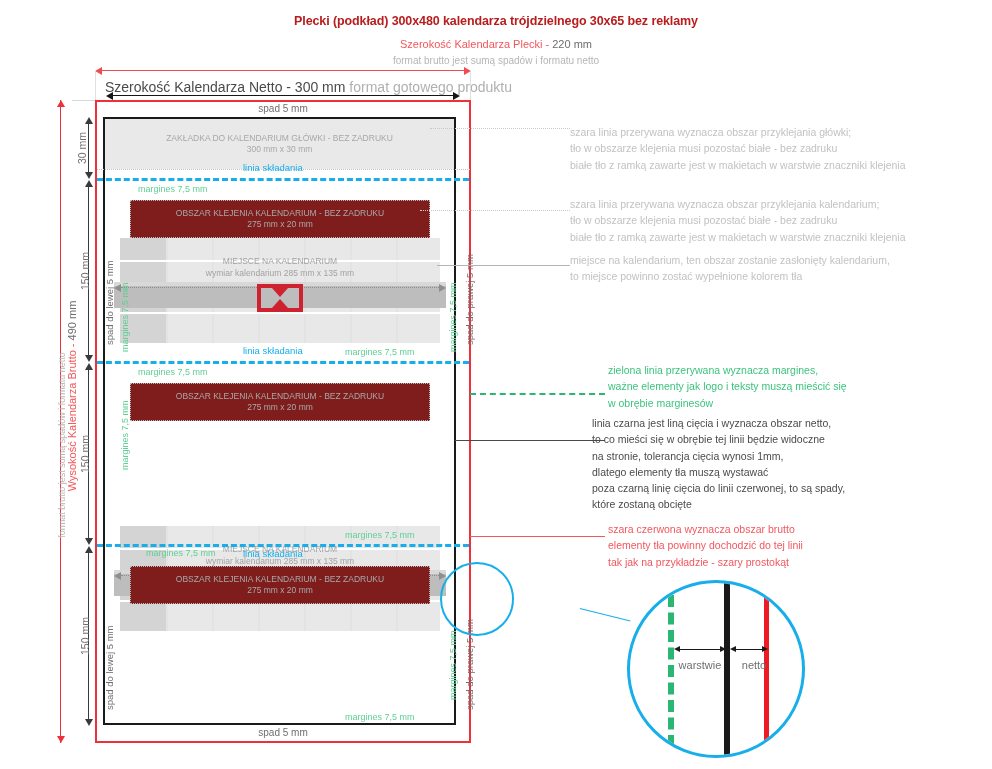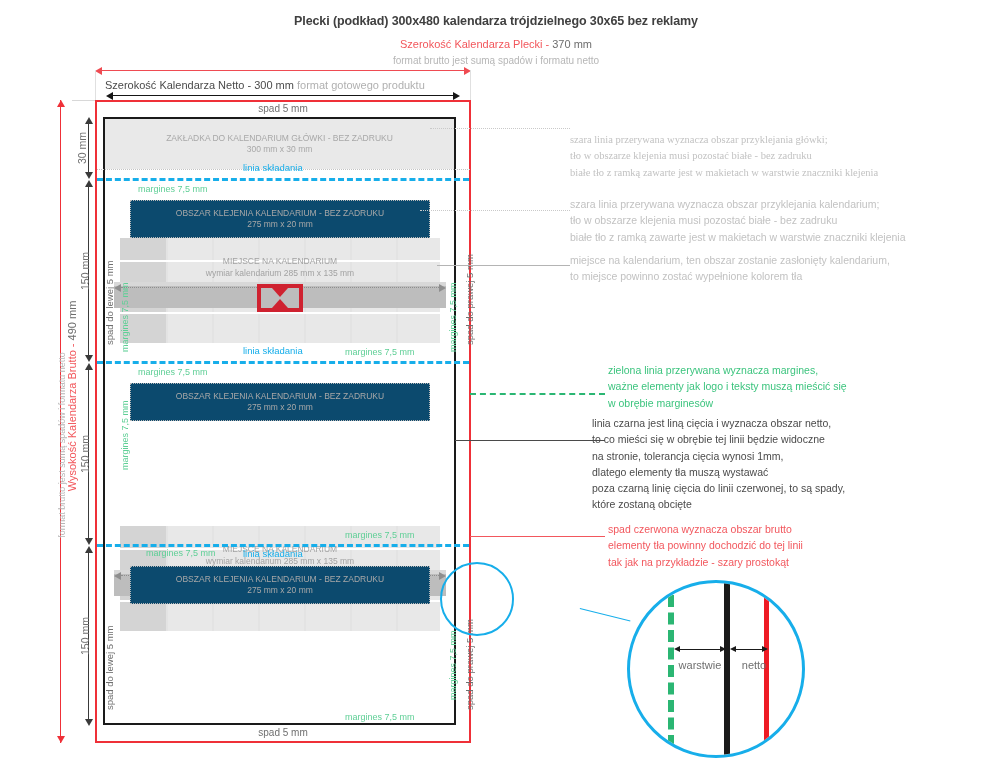--- a/index.html
+++ b/index.html
@@ -13,35 +13,35 @@
     color:#9a9a9a;
     -webkit-font-smoothing:antialiased;
   }
   .abs { position:absolute; }
   .nowrap { white-space:nowrap; }
 
   
   #doc-title {
     left:0; right:0; top:14px;
     text-align:center;
-    font-size:12.5px; font-weight:bold; color:#404040;
+    font-size:12.5px; font-weight:bold; color:#b91c1c;
     letter-spacing:-0.1px;
   }
   #brutto-width-label {
     left:0; right:0; top:38px; text-align:center;
     font-size:11px; color:#f2565b;
   }
   #brutto-width-label .mmpart { color:#6d6d6d; }
   #brutto-note {
     left:0; right:0; top:55px; text-align:center;
     font-size:10px; color:#b6b6b6;
   }
   #netto-width-label {
     left:105px; top:79px;
-    font-size:11px; color:#4a4a4a;
+    font-size:14px; color:#4a4a4a;
   }
   #netto-width-label .muted { color:#b0b0b0; }
 
   
   .harrow { height:1px; }
   .harrow .bar { position:absolute; left:6px; right:6px; top:0; height:1px; }
   .harrow .hd { position:absolute; top:-3.5px; width:0; height:0;
      border-top:4px solid transparent; border-bottom:4px solid transparent; }
   .harrow .hd.l { left:0; border-right:7px solid currentColor; }
   .harrow .hd.r { right:0; border-left:7px solid currentColor; }
@@ -89,21 +89,21 @@
     font-size:9.5px; color:#6f6f6f; white-space:nowrap;
     transform-origin:0 0;
   }
   .glue-head {
     background:#e9e9e9;
     display:flex; align-items:center; justify-content:center;
     flex-direction:column;
     font-size:8.5px; color:#a8a8a8; line-height:1.35; text-align:center;
   }
   .glue-box {
-    background:#0c4a6e;
+    background:#7f1d1d;
     border:1px dotted #b9b9b9;
     display:flex; justify-content:center;
     flex-direction:column;
     font-size:8.5px; color:#a8a8a8; line-height:1.35; text-align:center;
   }
   .cal-area { position:relative; background:#e3e3e3; }
   .cal-grid { position:absolute; inset:0; }
   .cal-col { position:absolute; top:0; bottom:0; background:#e8e8e8; }
   .cal-col.dark { background:#d4d4d4; }
   .cal-rowline { position:absolute; left:0; right:0; background:#ffffff; height:2px; }
@@ -214,21 +214,21 @@
     text-align:center; font-size:9px; color:#b6b6b6; white-space:nowrap;
   }
   .tickline { position:absolute; border-top:1px solid #d8d8d8; height:0; }
 </style>
 </head>
 <body>
 
 <div class="abs nowrap" id="doc-title">Plecki (podkład) 300x480 kalendarza trójdzielnego 30x65 bez reklamy</div>
 
 <div class="abs" id="brutto-width-label">
-  <span>Szerokość Kalendarza Plecki - </span><span class="mmpart">370 mm</span>
+  <span>Szerokość Kalendarza Plecki - </span><span class="mmpart">220 mm</span>
 </div>
 <div class="abs" id="brutto-note">format brutto jest sumą spadów i formatu netto</div>
 
 <div class="abs harrow" id="arrow-brutto-width">
   <div class="bar"></div>
     <div class="hd l"></div>
     <div class="hd r"></div>
 </div>
 
 <div class="abs nowrap" id="netto-width-label">
@@ -392,38 +392,38 @@
 <div class="abs margin-label v" style="left:448px;top:700px;">margines 7,5 mm</div>
 <div class="abs margin-label" style="left:345px;top:712px;">margines 7,5 mm</div>
 
 <div class="abs lead dotted" style="left:430px;top:128px;width:140px;"></div>
 <div class="abs lead dotted" style="left:420px;top:210px;width:150px;"></div>
 <div class="abs lead solid-gray" style="left:437px;top:265px;width:133px;"></div>
 <div class="abs lead dashed-green" style="left:470px;top:393px;width:135px;"></div>
 <div class="abs lead solid-black" style="left:455px;top:440px;width:150px;"></div>
 <div class="abs lead solid-red" style="left:470px;top:536px;width:135px;"></div>
 
-<div class="ann gray" style="left:570px;top:132px;width:415px;font-family:Liberation Serif, serif;">szara linia przerywana wyznacza obszar przyklejania główki;
+<div class="ann gray" style="left:570px;top:124px;width:415px;">szara linia przerywana wyznacza obszar przyklejania główki;
 tło w obszarze klejenia musi pozostać białe - bez zadruku
 białe tło z ramką zawarte jest w makietach w warstwie znaczniki klejenia</div>
 <div class="ann gray" style="left:570px;top:196px;width:415px;">szara linia przerywana wyznacza obszar przyklejania kalendarium;
 tło w obszarze klejenia musi pozostać białe - bez zadruku
 białe tło z ramką zawarte jest w makietach w warstwie znaczniki klejenia</div>
 <div class="ann gray" style="left:570px;top:252px;width:415px;">miejsce na kalendarium, ten obszar zostanie zasłonięty kalendarium,
 to miejsce powinno zostać wypełnione kolorem tła</div>
 <div class="ann green" style="left:608px;top:362px;width:380px;">zielona linia przerywana wyznacza margines,
 ważne elementy jak logo i teksty muszą mieścić się
 w obrębie marginesów</div>
 <div class="ann black" style="left:592px;top:415px;width:380px;">linia czarna jest liną cięcia i wyznacza obszar netto,
 to co mieści się w obrębie tej linii będzie widoczne
 na stronie, tolerancja cięcia wynosi 1mm,
 dlatego elementy tła muszą wystawać
 poza czarną linię cięcia do linii czerwonej, to są spady,
 które zostaną obcięte</div>
-<div class="ann red" style="left:608px;top:521px;width:380px;">spad czerwona wyznacza obszar brutto
+<div class="ann red" style="left:608px;top:521px;width:380px;">szara czerwona wyznacza obszar brutto
 elementy tła powinny dochodzić do tej linii
 tak jak na przykładzie - szary prostokąt</div>
 
 <div class="abs" id="mag-circle-small"></div>
 <div class="abs" id="mag-connector"></div>
 
 <div class="abs" id="magnifier">
   <div class="abs" id="mag-green"></div>
   <div class="abs" id="mag-black"></div>
   <div class="abs" id="mag-red"></div>

